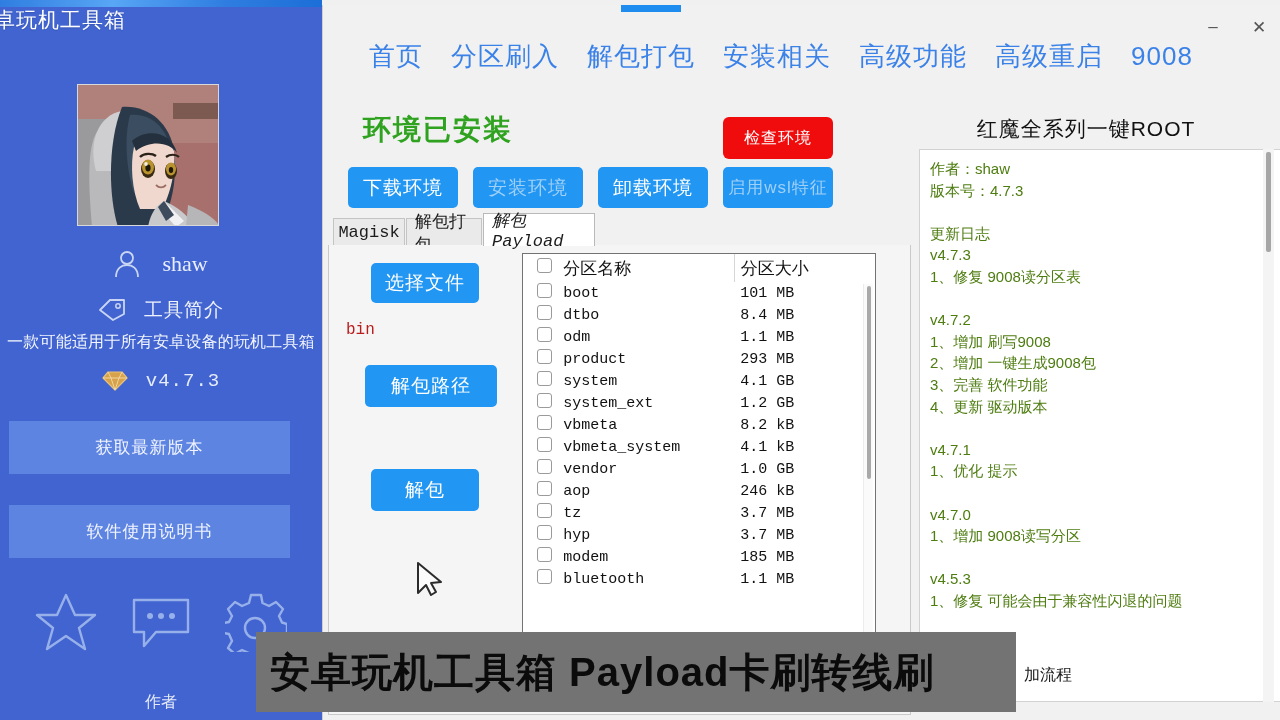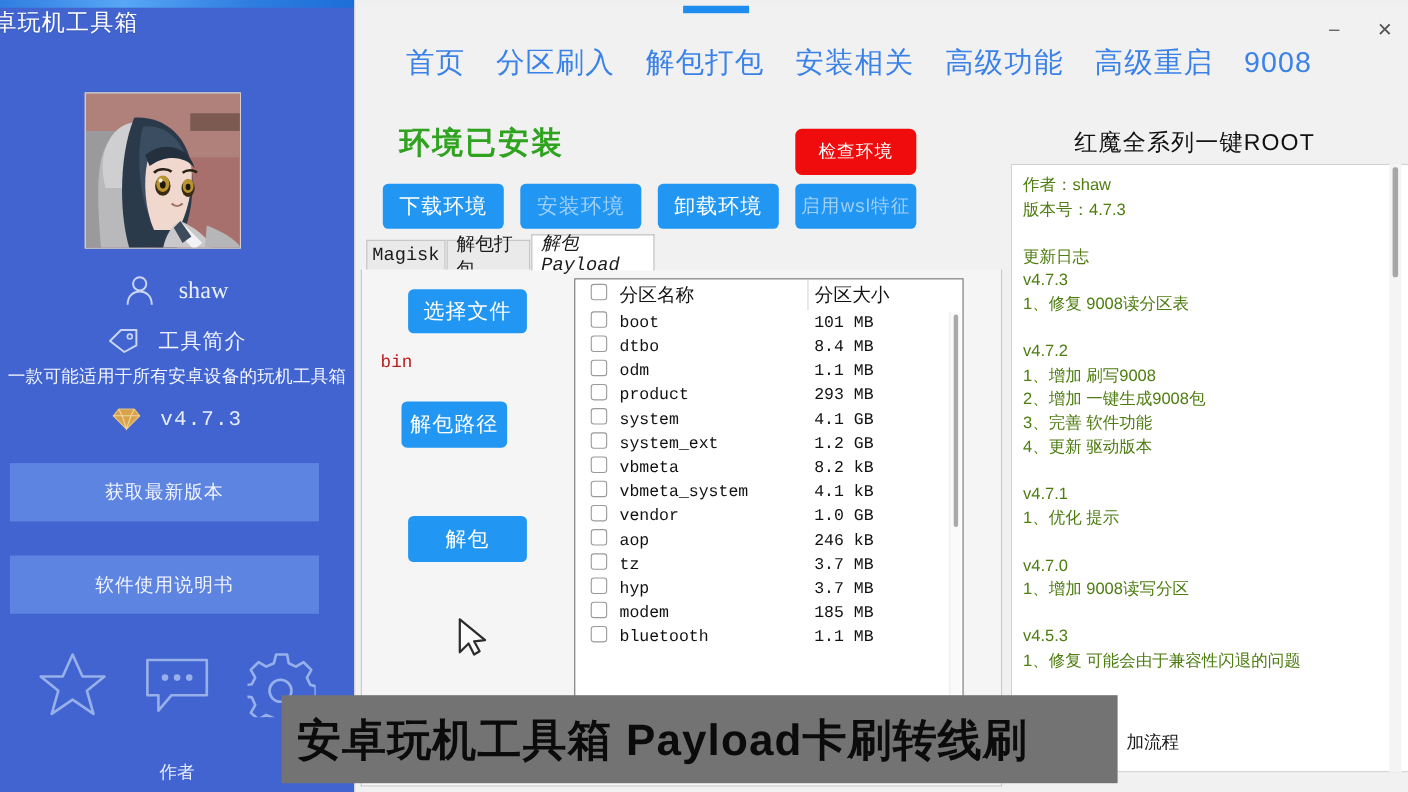--- a/index.html
+++ b/index.html
@@ -159,21 +159,21 @@
     position: absolute; left: 5px; top: 158px; width: 583px; height: 470px;
     background: #f5f5f5; border: 1px solid #c9c9c9; border-top: none;
   }
 
   .act-col { position: absolute; left: 0px; top: 0px; width: 190px; height: 470px; }
   .btn-pick { position: absolute; left: 42px; top: 18px; width: 108px; height: 40px; }
   .bin-label {
     position: absolute; left: 17px; top: 76px;
     font-size: 16px; color: #b91c1c; font-family: "Liberation Mono", monospace;
   }
-  .btn-path { position: absolute; left: 36px; top: 120px; width: 96px; height: 42px; }
+  .btn-path { position: absolute; left: 36px; top: 120px; width: 132px; height: 42px; }
   .btn-unpack { position: absolute; left: 42px; top: 224px; width: 108px; height: 42px; }
 
   .cursor { position: absolute; left: 85px; top: 315px; }
 
   
   .ptbl-wrap {
     position: absolute; left: 193px; top: 8px; width: 354px; height: 458px;
     background: #ffffff; border: 1px solid #737373;
     overflow: hidden;
   }

